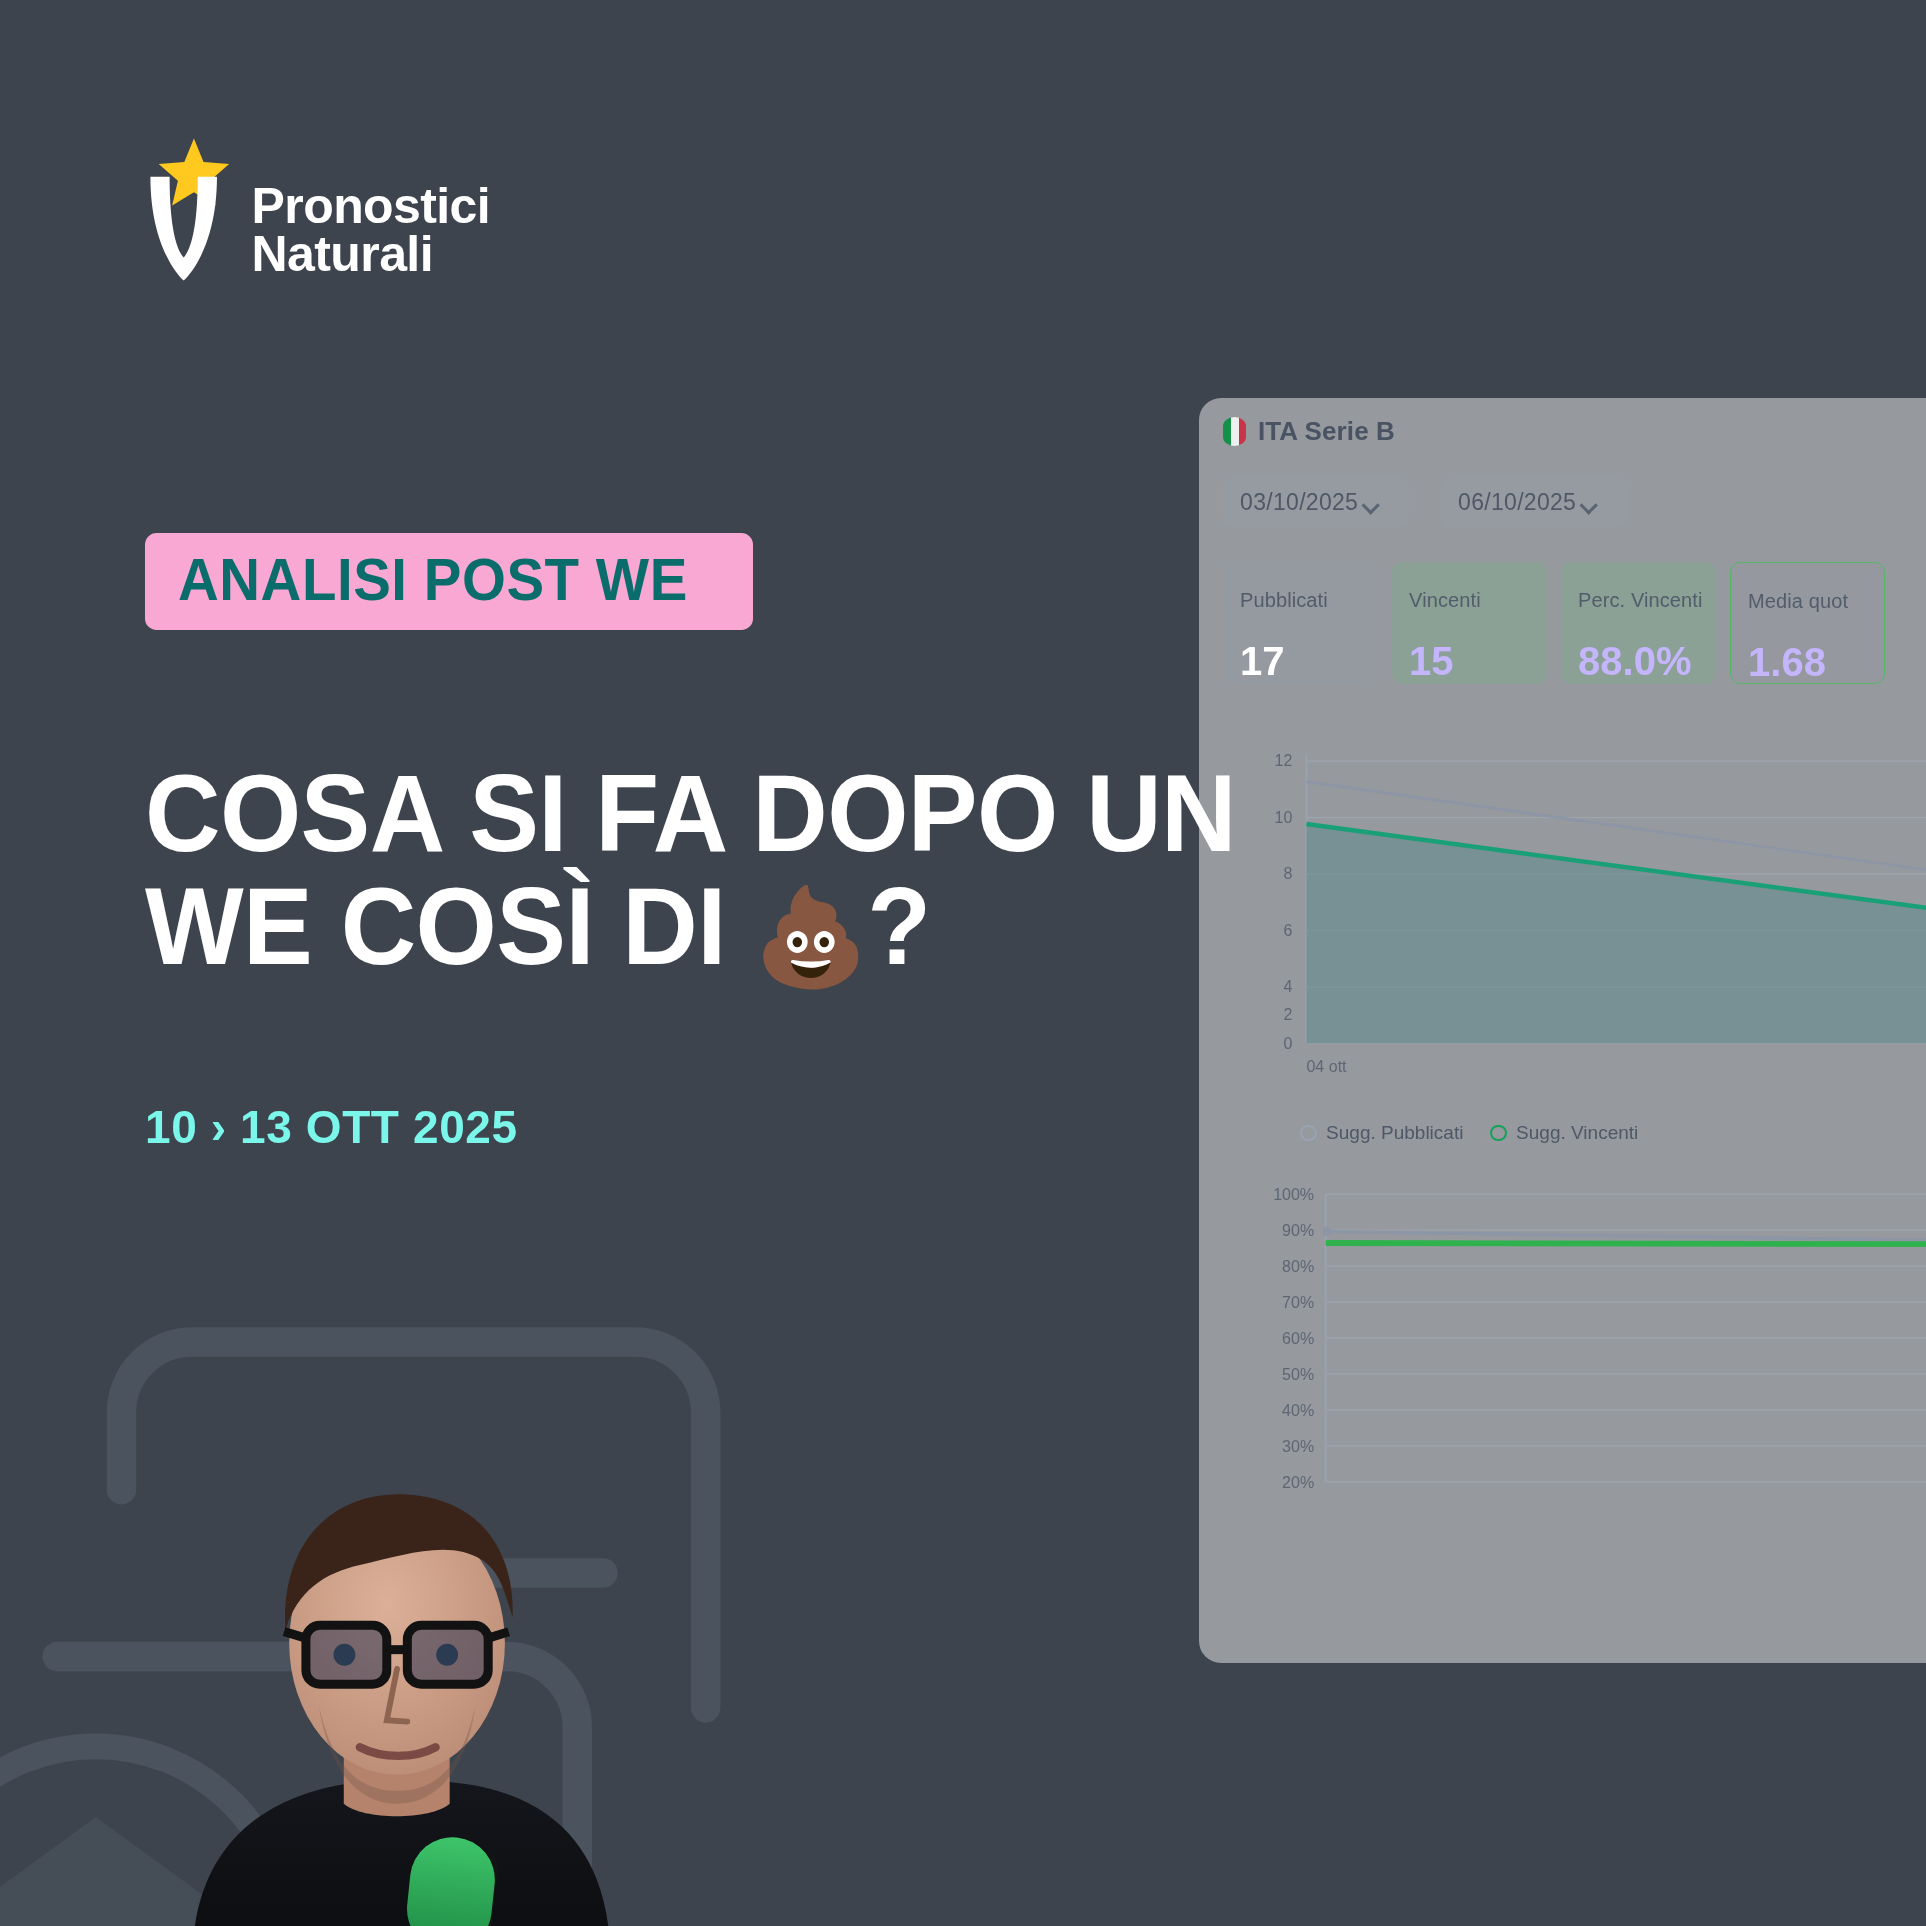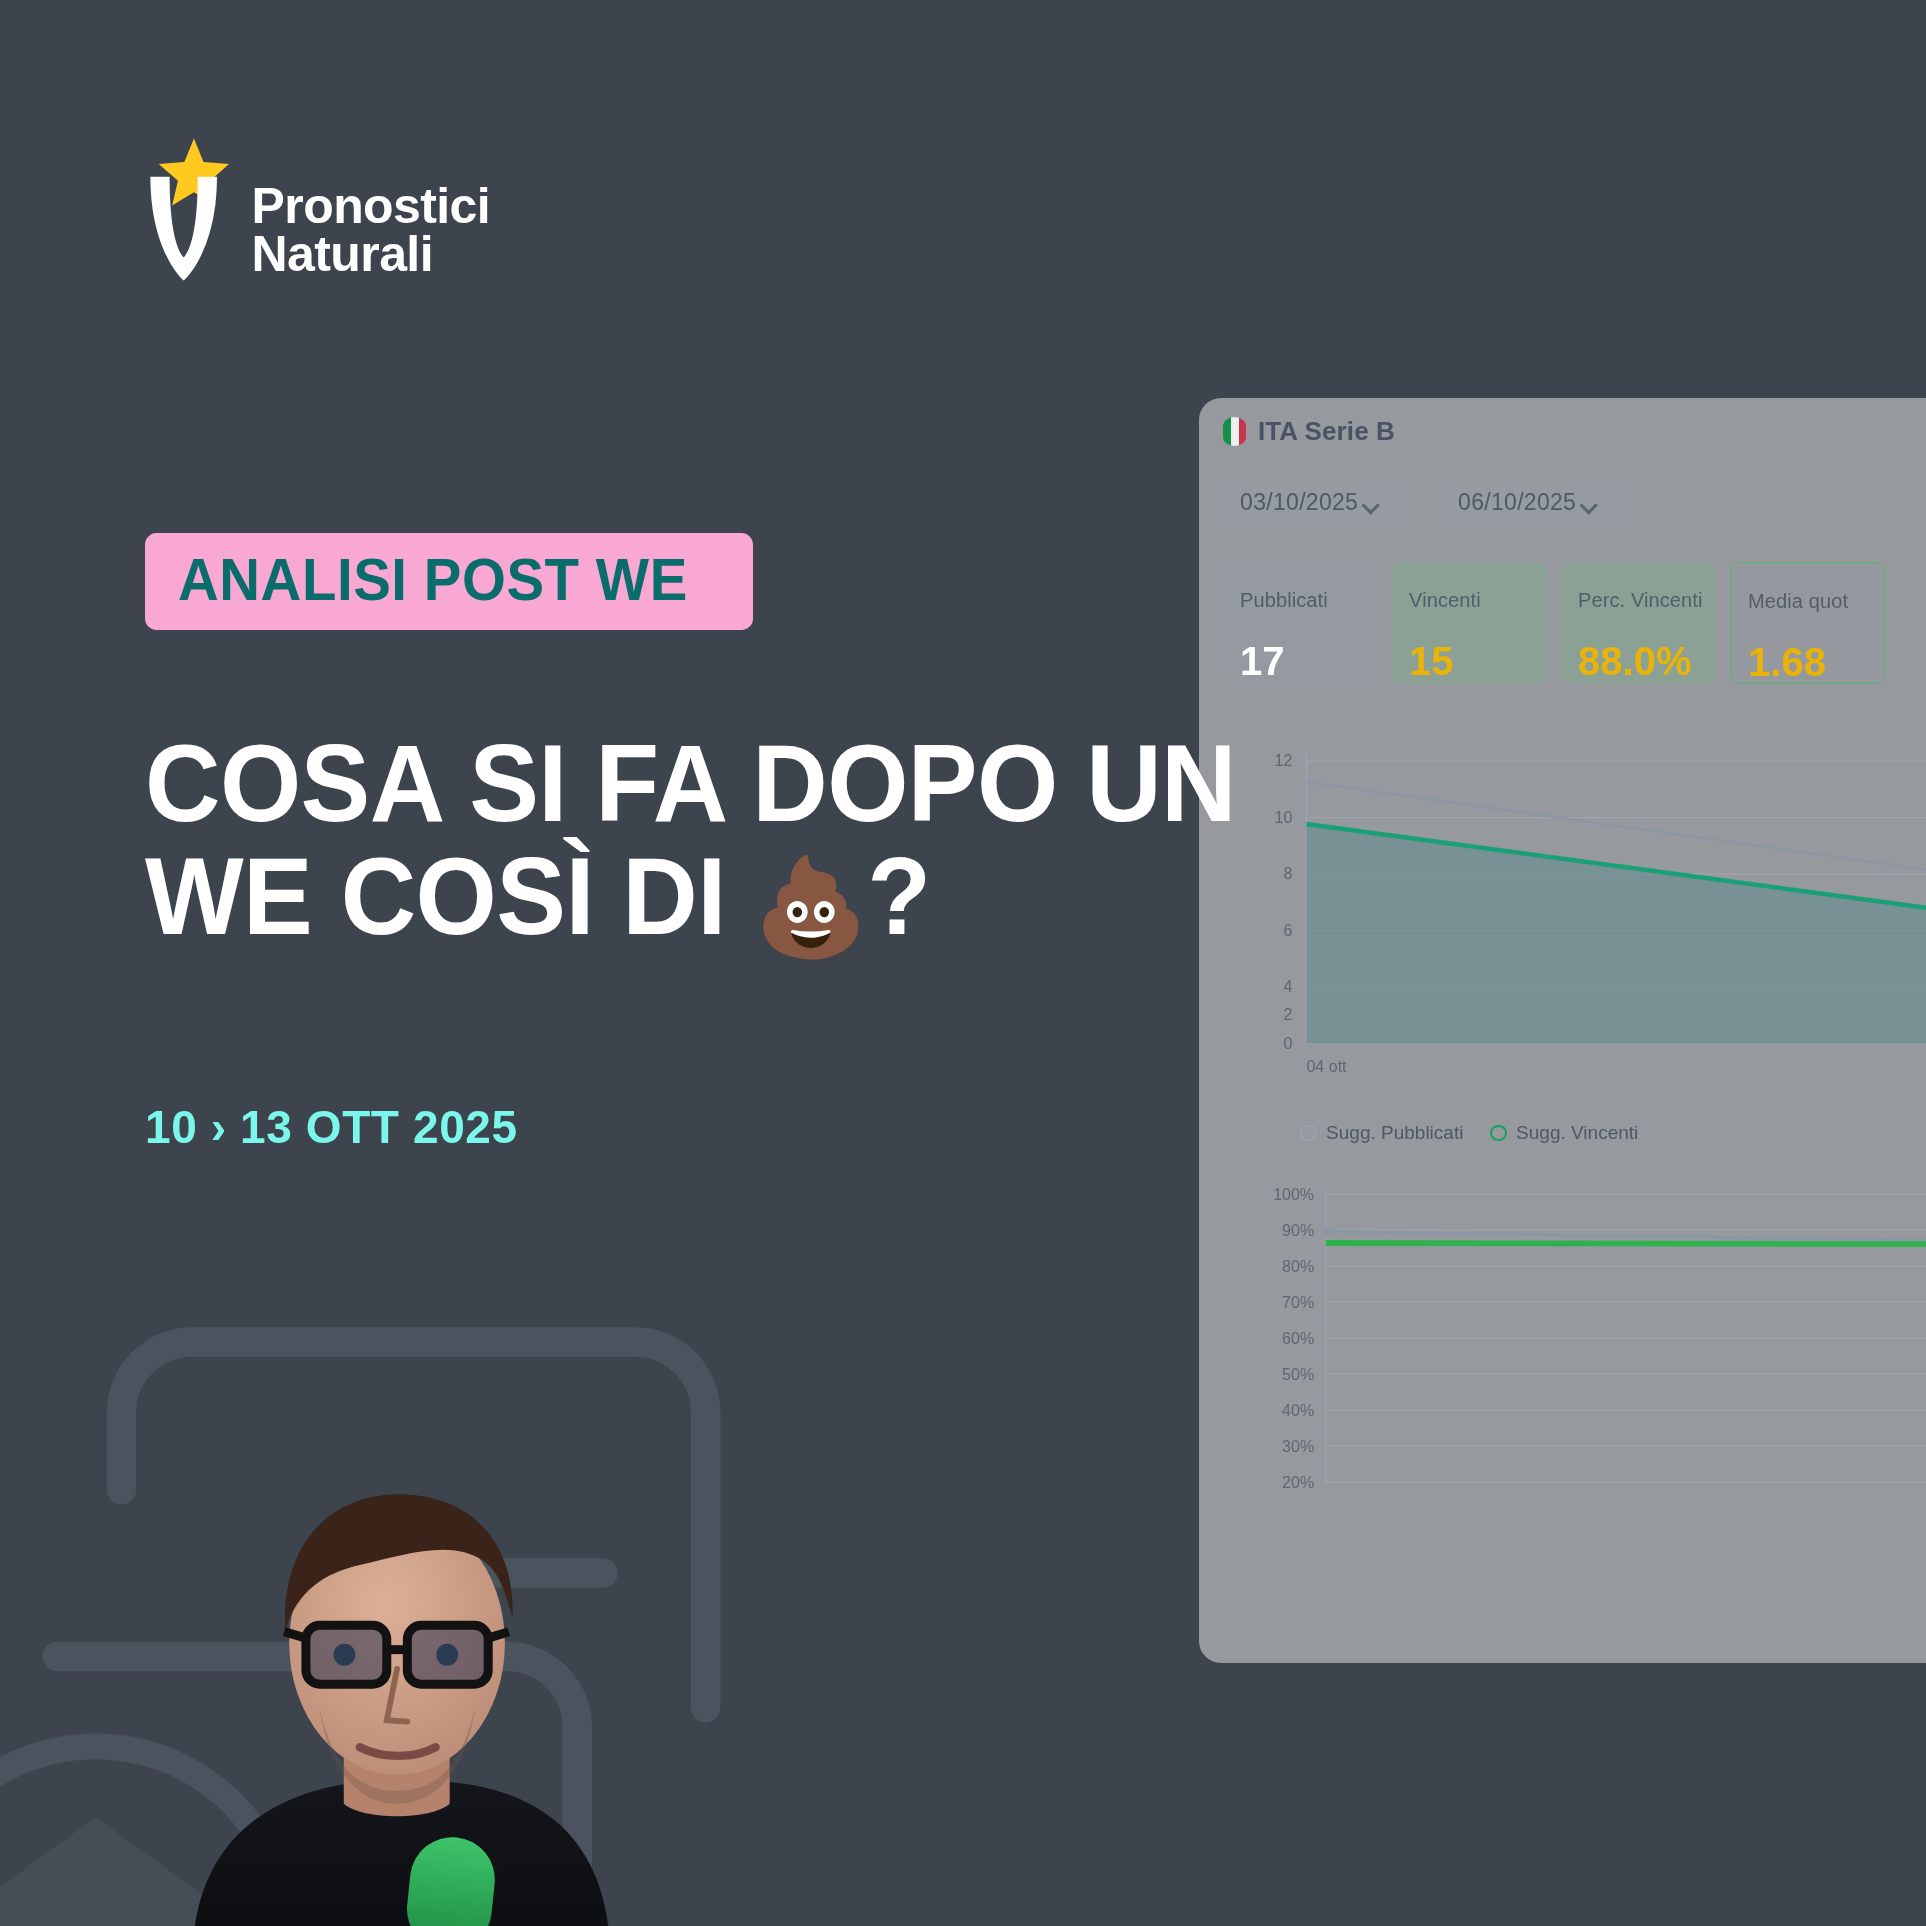--- a/index.html
+++ b/index.html
@@ -57,21 +57,21 @@
   .stat-card{
     width:155px; height:122px;
     border-radius:10.3px;
     padding:27px 0 0 16.7px;
     background:rgba(150,158,170,.30);
   }
   .stat-card.tint-green{ background:rgba(120,175,135,.34); }
   .stat-card.outline-green{ background:rgba(150,158,170,.16); border:1.9px solid #52b868; }
   .stat-label{ font-size:20px; color:#525c6b; margin-bottom:29px; letter-spacing:0.1px; }
   .stat-value{ font-size:40px; font-weight:700; color:#ffffff; line-height:1; }
-  .stat-value.green{ color:#eab308; }
+  .stat-value.green{ color:#c4b5fd; }
 
   
   .chart1-wrap{ position:relative; margin-top:64px; width:796px; height:360px; }
   .chart1-wrap svg{ position:absolute; left:0; top:0; }
   .axis-lab{ font-size:25px; fill:#5e6674; font-family:"Liberation Sans", sans-serif; }
   .xtick-lab{ font-size:25px; fill:#5e6674; font-family:"Liberation Sans", sans-serif; }
 
   .legend-row{ display:flex; gap:27px; margin-top:14px; margin-left:77px; align-items:center; }
   .legend-item{ display:flex; align-items:center; gap:9px; }
   .legend-dot{ width:16.7px; height:16.7px; border-radius:50%; border:2.6px solid #9aa3b2; }
@@ -97,21 +97,21 @@
     border-radius:11.6px;
     padding:16.7px 33px 20.5px 33px;
   }
   #badge span{
     font-size:60px; font-weight:800; color:#0a6d6b;
     letter-spacing:0.6px; line-height:1; display:block;
     transform:scaleX(.94); transform-origin:left center;
   }
 
   
-  #headline{ position:absolute; left:145px; top:726px; width:1669px; }
+  #headline{ position:absolute; left:145px; top:756px; width:1669px; }
   #headline .hl{
     font-size:110px; font-weight:800; color:#ffffff;
     line-height:1.03; letter-spacing:-0.6px; white-space:nowrap;
     transform:scaleX(.95); transform-origin:left center;
   }
   .poop{ font-size:96px; vertical-align:-6.4px; }
 
   
   #daterange{
     position:absolute; left:145px; top:1104px;

